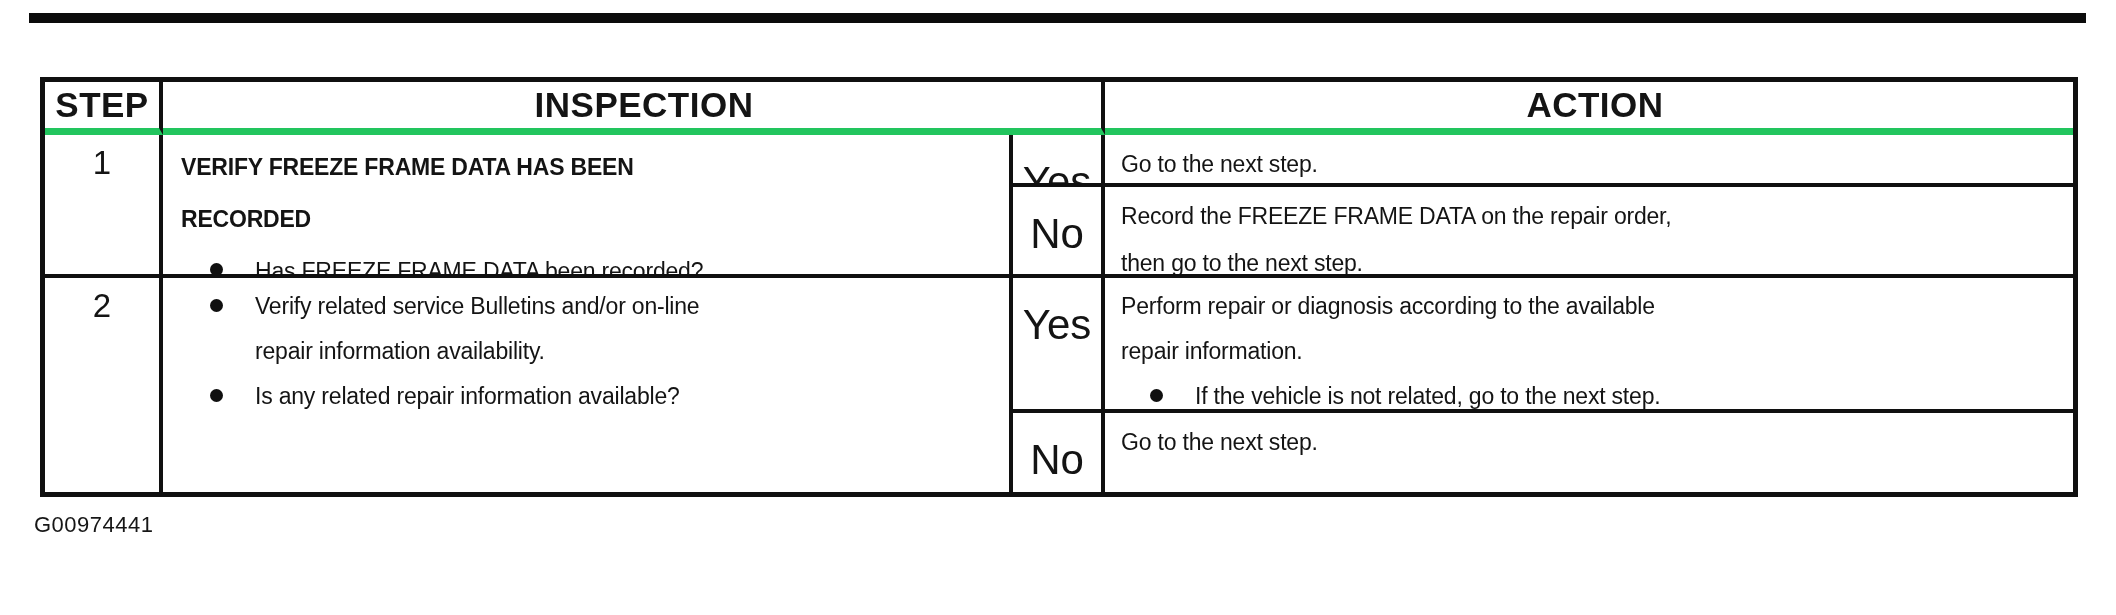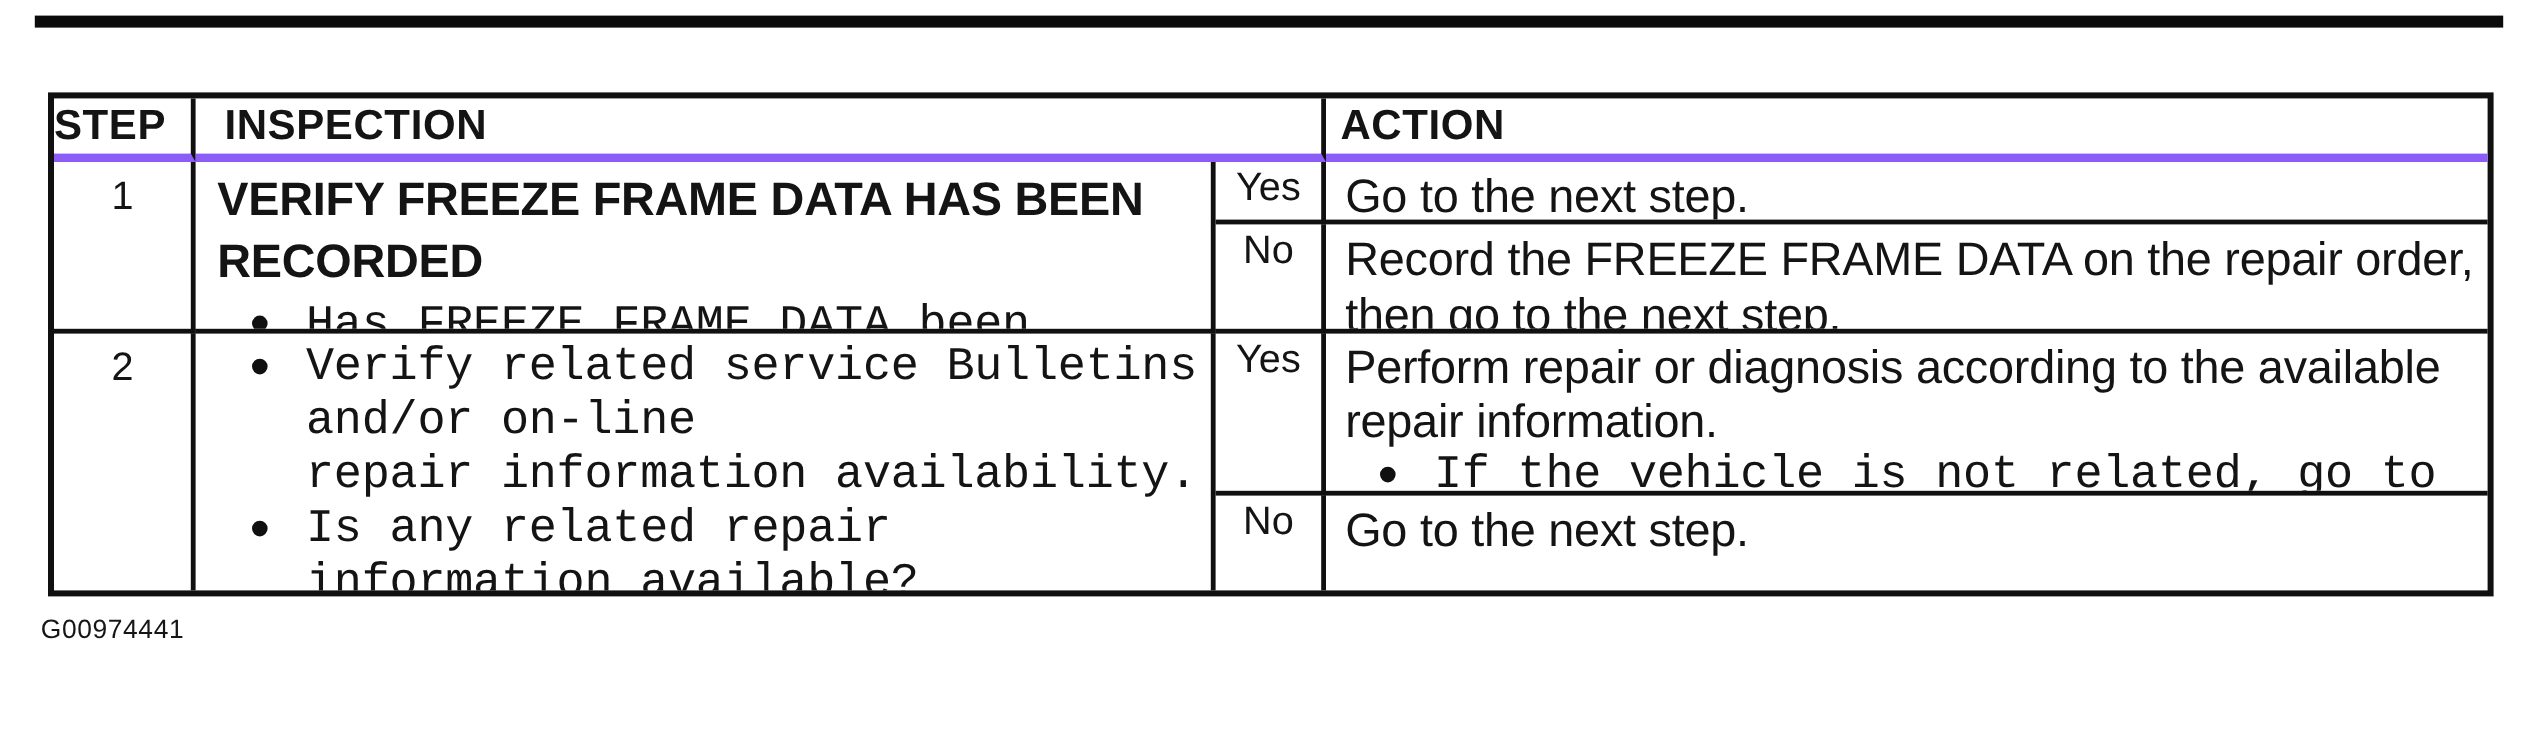--- a/index.html
+++ b/index.html
@@ -31,54 +31,54 @@
     display: grid;
     grid-template-columns: 118px 850px 92px 968px;
     grid-template-rows: 53px 52px 91px 135px 79px;
     border: 5px solid #101010;
     background: #ffffff;
   }
   .cell { box-sizing: border-box; overflow: hidden; }
   .b-r  { border-right: 4px solid #101010; }
   .b-b  { border-bottom: 4px solid #101010; }
   .hdr  {
-    border-bottom: 7px solid #8b5cf6;
-    display: flex; align-items: center; justify-content: flex-start;
+    border-bottom: 7px solid #22c55e;
+    display: flex; align-items: center; justify-content: center;
     font-weight: 700; font-size: 35px; letter-spacing: 0.5px;
   }
   .hdr-step   { grid-row: 1; grid-column: 1; }
   .hdr-insp   { grid-row: 1; grid-column: 2 / span 2; padding-left: 24px; }
   .hdr-action { grid-row: 1; grid-column: 4; padding-left: 12px; }
 
   .step-cell {
     grid-column: 1;
     font-size: 33px; text-align: center; padding-top: 9px;
   }
   .insp-cell { grid-column: 2; padding: 6px 8px 0 18px; }
-  .yn-cell   { grid-column: 3; font-size: 33px; text-align: center; padding-top: 2px; }
+  .yn-cell   { grid-column: 3; font-size: 42px; text-align: center; padding-top: 23px; }
   .act-cell  { grid-column: 4; padding: 6px 10px 0 16px; }
 
   .row-a { grid-row: 2 / span 2; }
   .row-b { grid-row: 4 / span 2; }
 
-  .txt   { font-size: 39px; letter-spacing: -0.2px; white-space: pre-line; }
+  .txt   { font-size: 23px; letter-spacing: -0.2px; white-space: pre-line; }
   .bold  { font-weight: 700; }
   .lh1 .txt { line-height: 52px; }
   .lh2 .txt { line-height: 45px; }
   .lh3 .txt { line-height: 47px; }
 
   .bullet { display: flex; }
   .gutter { flex: none; width: 74px; }
   .dot {
     display: block; width: 13px; height: 13px; border-radius: 50%;
     background: #101010; margin-left: 29px;
   }
   .lh1 .dot { margin-top: 18px; }
   .lh2 .dot { margin-top: 15px; }
-  .bullet .txt { flex: 1 1 auto; font-family: Liberation Mono, monospace; }
+  .bullet .txt { flex: 1 1 auto; }
 
   .fig-label {
     position: absolute;
     left: 34px;
     top: 512px;
     font-size: 22px;
     letter-spacing: 0.5px;
     color: #161616;
   }
 </style>

